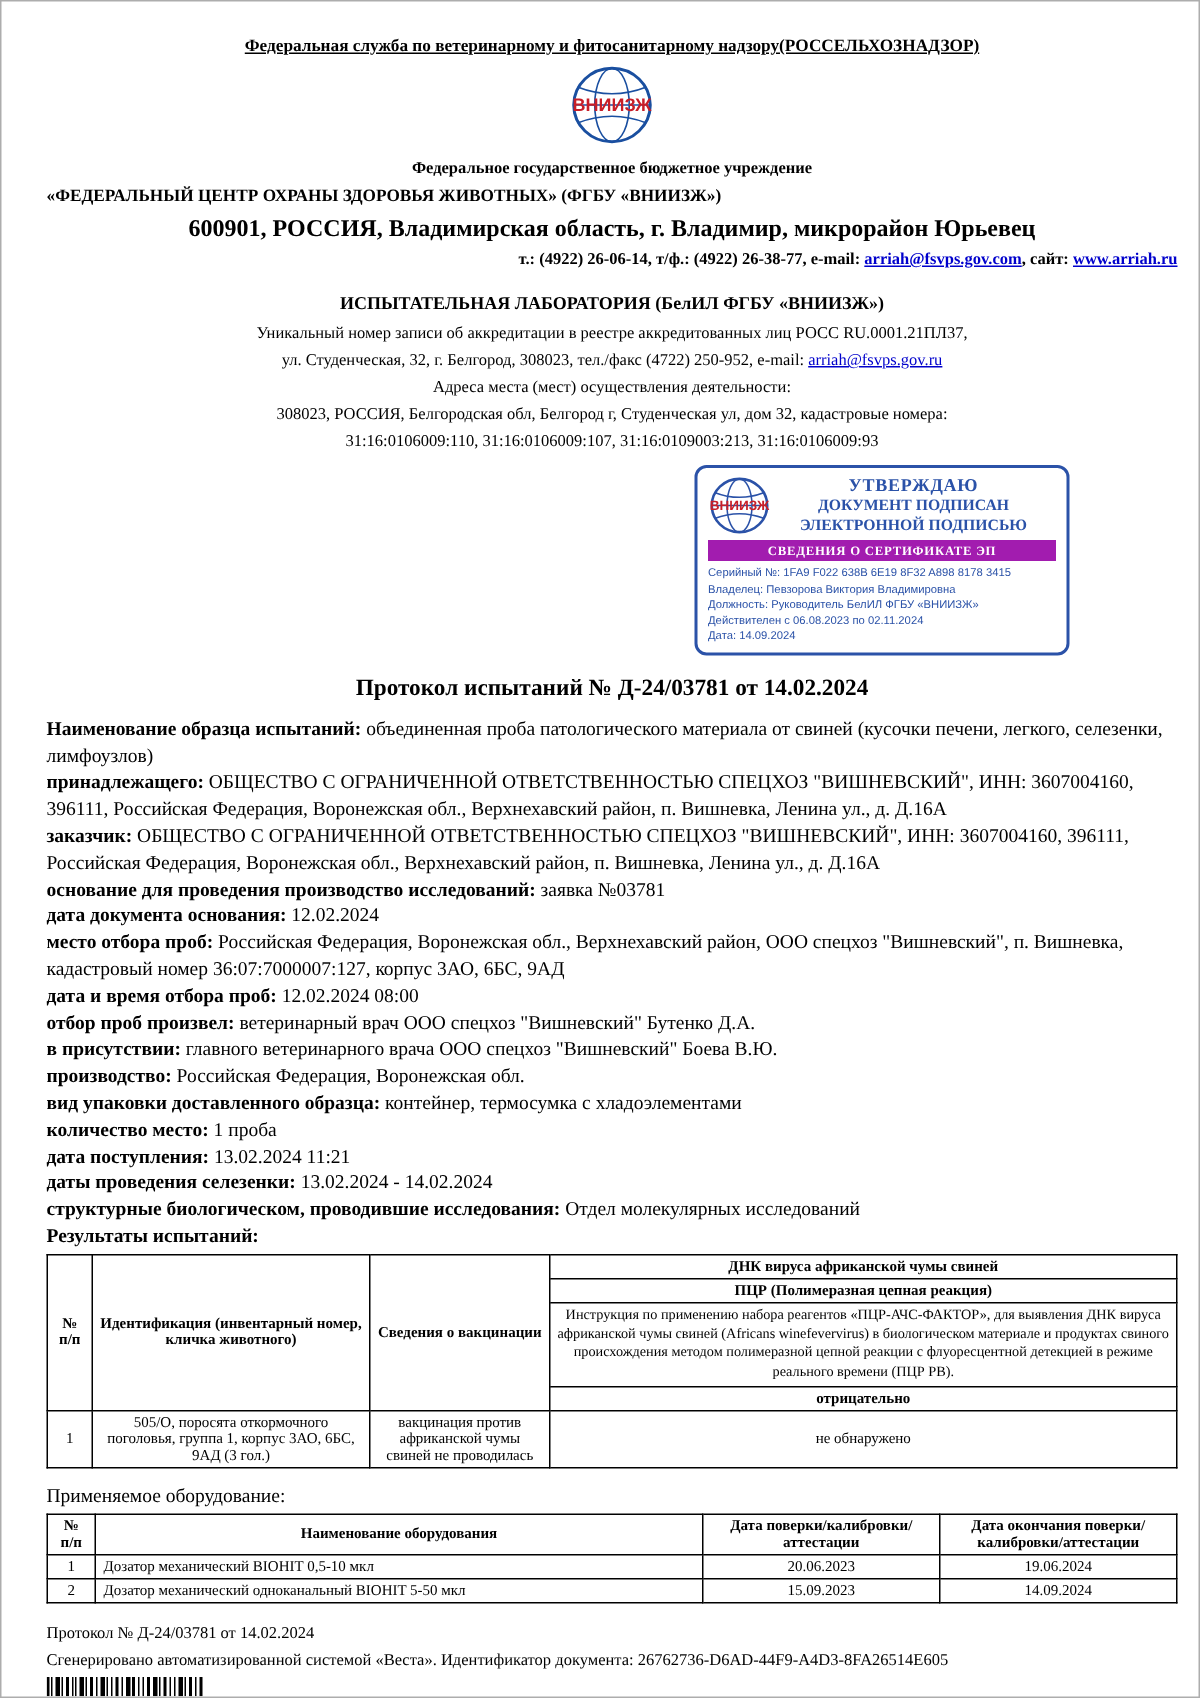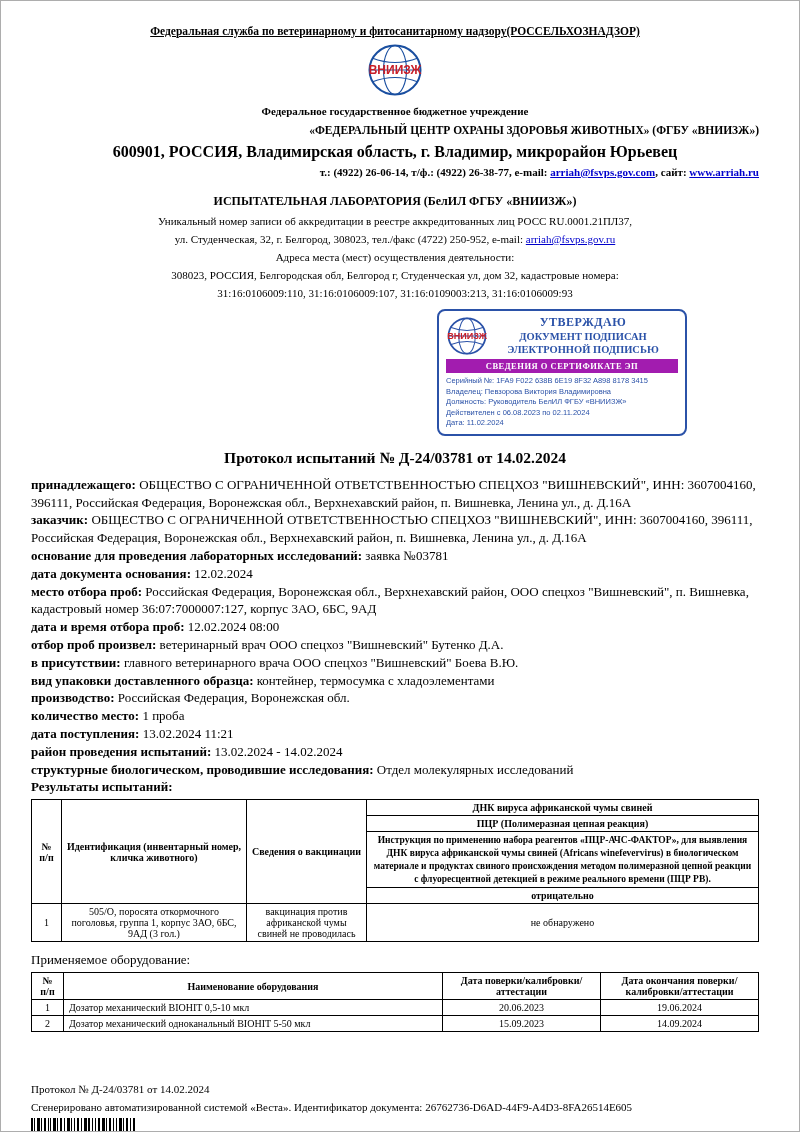--- a/index.html
+++ b/index.html
@@ -1,25 +1,25 @@
 <!DOCTYPE html>
 <html><head>
 <meta charset="utf-8">
 <style>
   * { margin:0; padding:0; box-sizing:border-box; }
   html,body { background:#ffffff; }
   body { font-family:"Liberation Serif","DejaVu Serif",serif; color:#000; }
   .page { width:800px; height:1132px; margin:0 auto; background:#fff; border:1px solid #adadad;
-          padding:18px 40px 0 30px; position:relative; overflow:hidden; }
+          padding:18px 14px 0 30px; position:relative; overflow:hidden; }
 
   
   .agency { font-size:11.5px; font-weight:bold; text-decoration:underline; text-align:center; margin-top:6px; }
   .logo-wrap { text-align:center; margin-top:6px; }
   .org-type { font-size:11px; font-weight:bold; text-align:center; margin-top:4px; }
-  .org-name { font-size:11.5px; font-weight:bold; text-align:right; margin-top:7px; }
+  .org-name { font-size:11.5px; font-weight:bold; text-align:left; margin-top:7px; }
   .org-addr { font-size:16px; font-weight:bold; text-align:center; margin-top:7px; }
   .contacts { font-size:11px; font-weight:bold; text-align:right; margin-top:5px; }
   a.link { color:#0000cc; text-decoration:underline; cursor:pointer; }
   .lab-name { font-size:12px; font-weight:bold; text-align:center; margin-top:16px; }
   .plain { font-size:11px; font-weight:normal; text-align:center; margin-top:6px; }
 
   
   .stamp { width:250px; margin:10px 72px 0 auto; border:2px solid #2b52a8; border-radius:8px;
            padding:4px 7px 5px 7px; background:#fff; }
   .stamp-top { display:flex; align-items:center; }
@@ -36,21 +36,21 @@
   .fields { margin-top:9px; font-size:13px; line-height:1.37; }
   .field { margin:0; }
 
   
   table.results { width:100%; border-collapse:collapse; margin-top:3px; font-size:10px; table-layout:auto; }
   table.results td { border:1px solid #000; padding:2px 4px; text-align:center; vertical-align:middle; }
   td.w-num { width:30px; }
   td.w-id { width:185px; }
   td.w-vac { width:120px; }
   .bold { font-weight:bold; }
-  td.instr { font-size:9.5px; font-weight:bold; padding:3px 6px; line-height:1.35; }
+  td.instr { font-size:9.5px; font-weight:normal; padding:3px 6px; line-height:1.35; }
 
   
   .equip-title { font-size:13px; margin-top:10px; }
   table.equip { width:100%; border-collapse:collapse; margin-top:4px; font-size:10px; }
   table.equip td { border:1px solid #000; padding:2px 5px; vertical-align:middle; }
   table.equip td.c { text-align:center; }
   td.we-num { width:32px; }
   td.we-date { width:158px; }
 
   
@@ -103,40 +103,41 @@
         <div class="stamp-signed">ДОКУМЕНТ ПОДПИСАН</div>
         <div class="stamp-signed">ЭЛЕКТРОННОЙ ПОДПИСЬЮ</div>
       </div>
     </div>
     <div class="stamp-banner">СВЕДЕНИЯ О СЕРТИФИКАТЕ ЭП</div>
     <div class="stamp-info">
       <div>Серийный №: 1FA9 F022 638B 6E19 8F32 A898 8178 3415</div>
       <div>Владелец: Певзорова Виктория Владимировна</div>
       <div>Должность: Руководитель БелИЛ ФГБУ «ВНИИЗЖ»</div>
       <div>Действителен с 06.08.2023 по 02.11.2024</div>
-      <div>Дата: 11.02.2024</div>
+      <div>Дата: 14.09.2024</div>
     </div>
   </div>
 
   <div class="doc-title">Протокол испытаний № Д-24/03781 от 14.02.2024</div>
 
   <div class="fields">
+    <p class="field"><b>Наименование образца испытаний:</b> <span>объединенная проба патологического материала от свиней (кусочки печени, легкого, селезенки, лимфоузлов)</span></p>
     <p class="field"><b>принадлежащего:</b> <span>ОБЩЕСТВО С ОГРАНИЧЕННОЙ ОТВЕТСТВЕННОСТЬЮ СПЕЦХОЗ "ВИШНЕВСКИЙ", ИНН: 3607004160, 396111, Российская Федерация, Воронежская обл., Верхнехавский район, п. Вишневка, Ленина ул., д. Д.16А</span></p>
     <p class="field"><b>заказчик:</b> <span>ОБЩЕСТВО С ОГРАНИЧЕННОЙ ОТВЕТСТВЕННОСТЬЮ СПЕЦХОЗ "ВИШНЕВСКИЙ", ИНН: 3607004160, 396111, Российская Федерация, Воронежская обл., Верхнехавский район, п. Вишневка, Ленина ул., д. Д.16А</span></p>
-    <p class="field"><b>основание для проведения лабораторных исследований:</b> <span>заявка №03781</span></p>
+    <p class="field"><b>основание для проведения производство исследований:</b> <span>заявка №03781</span></p>
     <p class="field"><b>дата документа основания:</b> <span>12.02.2024</span></p>
     <p class="field"><b>место отбора проб:</b> <span>Российская Федерация, Воронежская обл., Верхнехавский район, ООО спецхоз "Вишневский", п. Вишневка, кадастровый номер 36:07:7000007:127, корпус 3АО, 6БС, 9АД</span></p>
     <p class="field"><b>дата и время отбора проб:</b> <span>12.02.2024 08:00</span></p>
     <p class="field"><b>отбор проб произвел:</b> <span>ветеринарный врач ООО спецхоз "Вишневский" Бутенко Д.А.</span></p>
     <p class="field"><b>в присутствии:</b> <span>главного ветеринарного врача ООО спецхоз "Вишневский" Боева В.Ю.</span></p>
+    <p class="field"><b>производство:</b> <span>Российская Федерация, Воронежская обл.</span></p>
     <p class="field"><b>вид упаковки доставленного образца:</b> <span>контейнер, термосумка с хладоэлементами</span></p>
-    <p class="field"><b>производство:</b> <span>Российская Федерация, Воронежская обл.</span></p>
     <p class="field"><b>количество место:</b> <span>1 проба</span></p>
     <p class="field"><b>дата поступления:</b> <span>13.02.2024 11:21</span></p>
-    <p class="field"><b>район проведения испытаний:</b> <span>13.02.2024 - 14.02.2024</span></p>
+    <p class="field"><b>даты проведения селезенки:</b> <span>13.02.2024 - 14.02.2024</span></p>
     <p class="field"><b>структурные биологическом, проводившие исследования:</b> <span>Отдел молекулярных исследований</span></p>
     <p class="field"><b>Результаты испытаний:</b></p>
   </div>
 
   <table class="results">
     <tbody>
         <tr>
       <td class="w-num bold" rowspan="4">№ п/п</td>
       <td class="w-id bold" rowspan="4">Идентификация (инвентарный номер, кличка животного)</td>
       <td class="w-vac bold" rowspan="4">Сведения о вакцинации</td>

